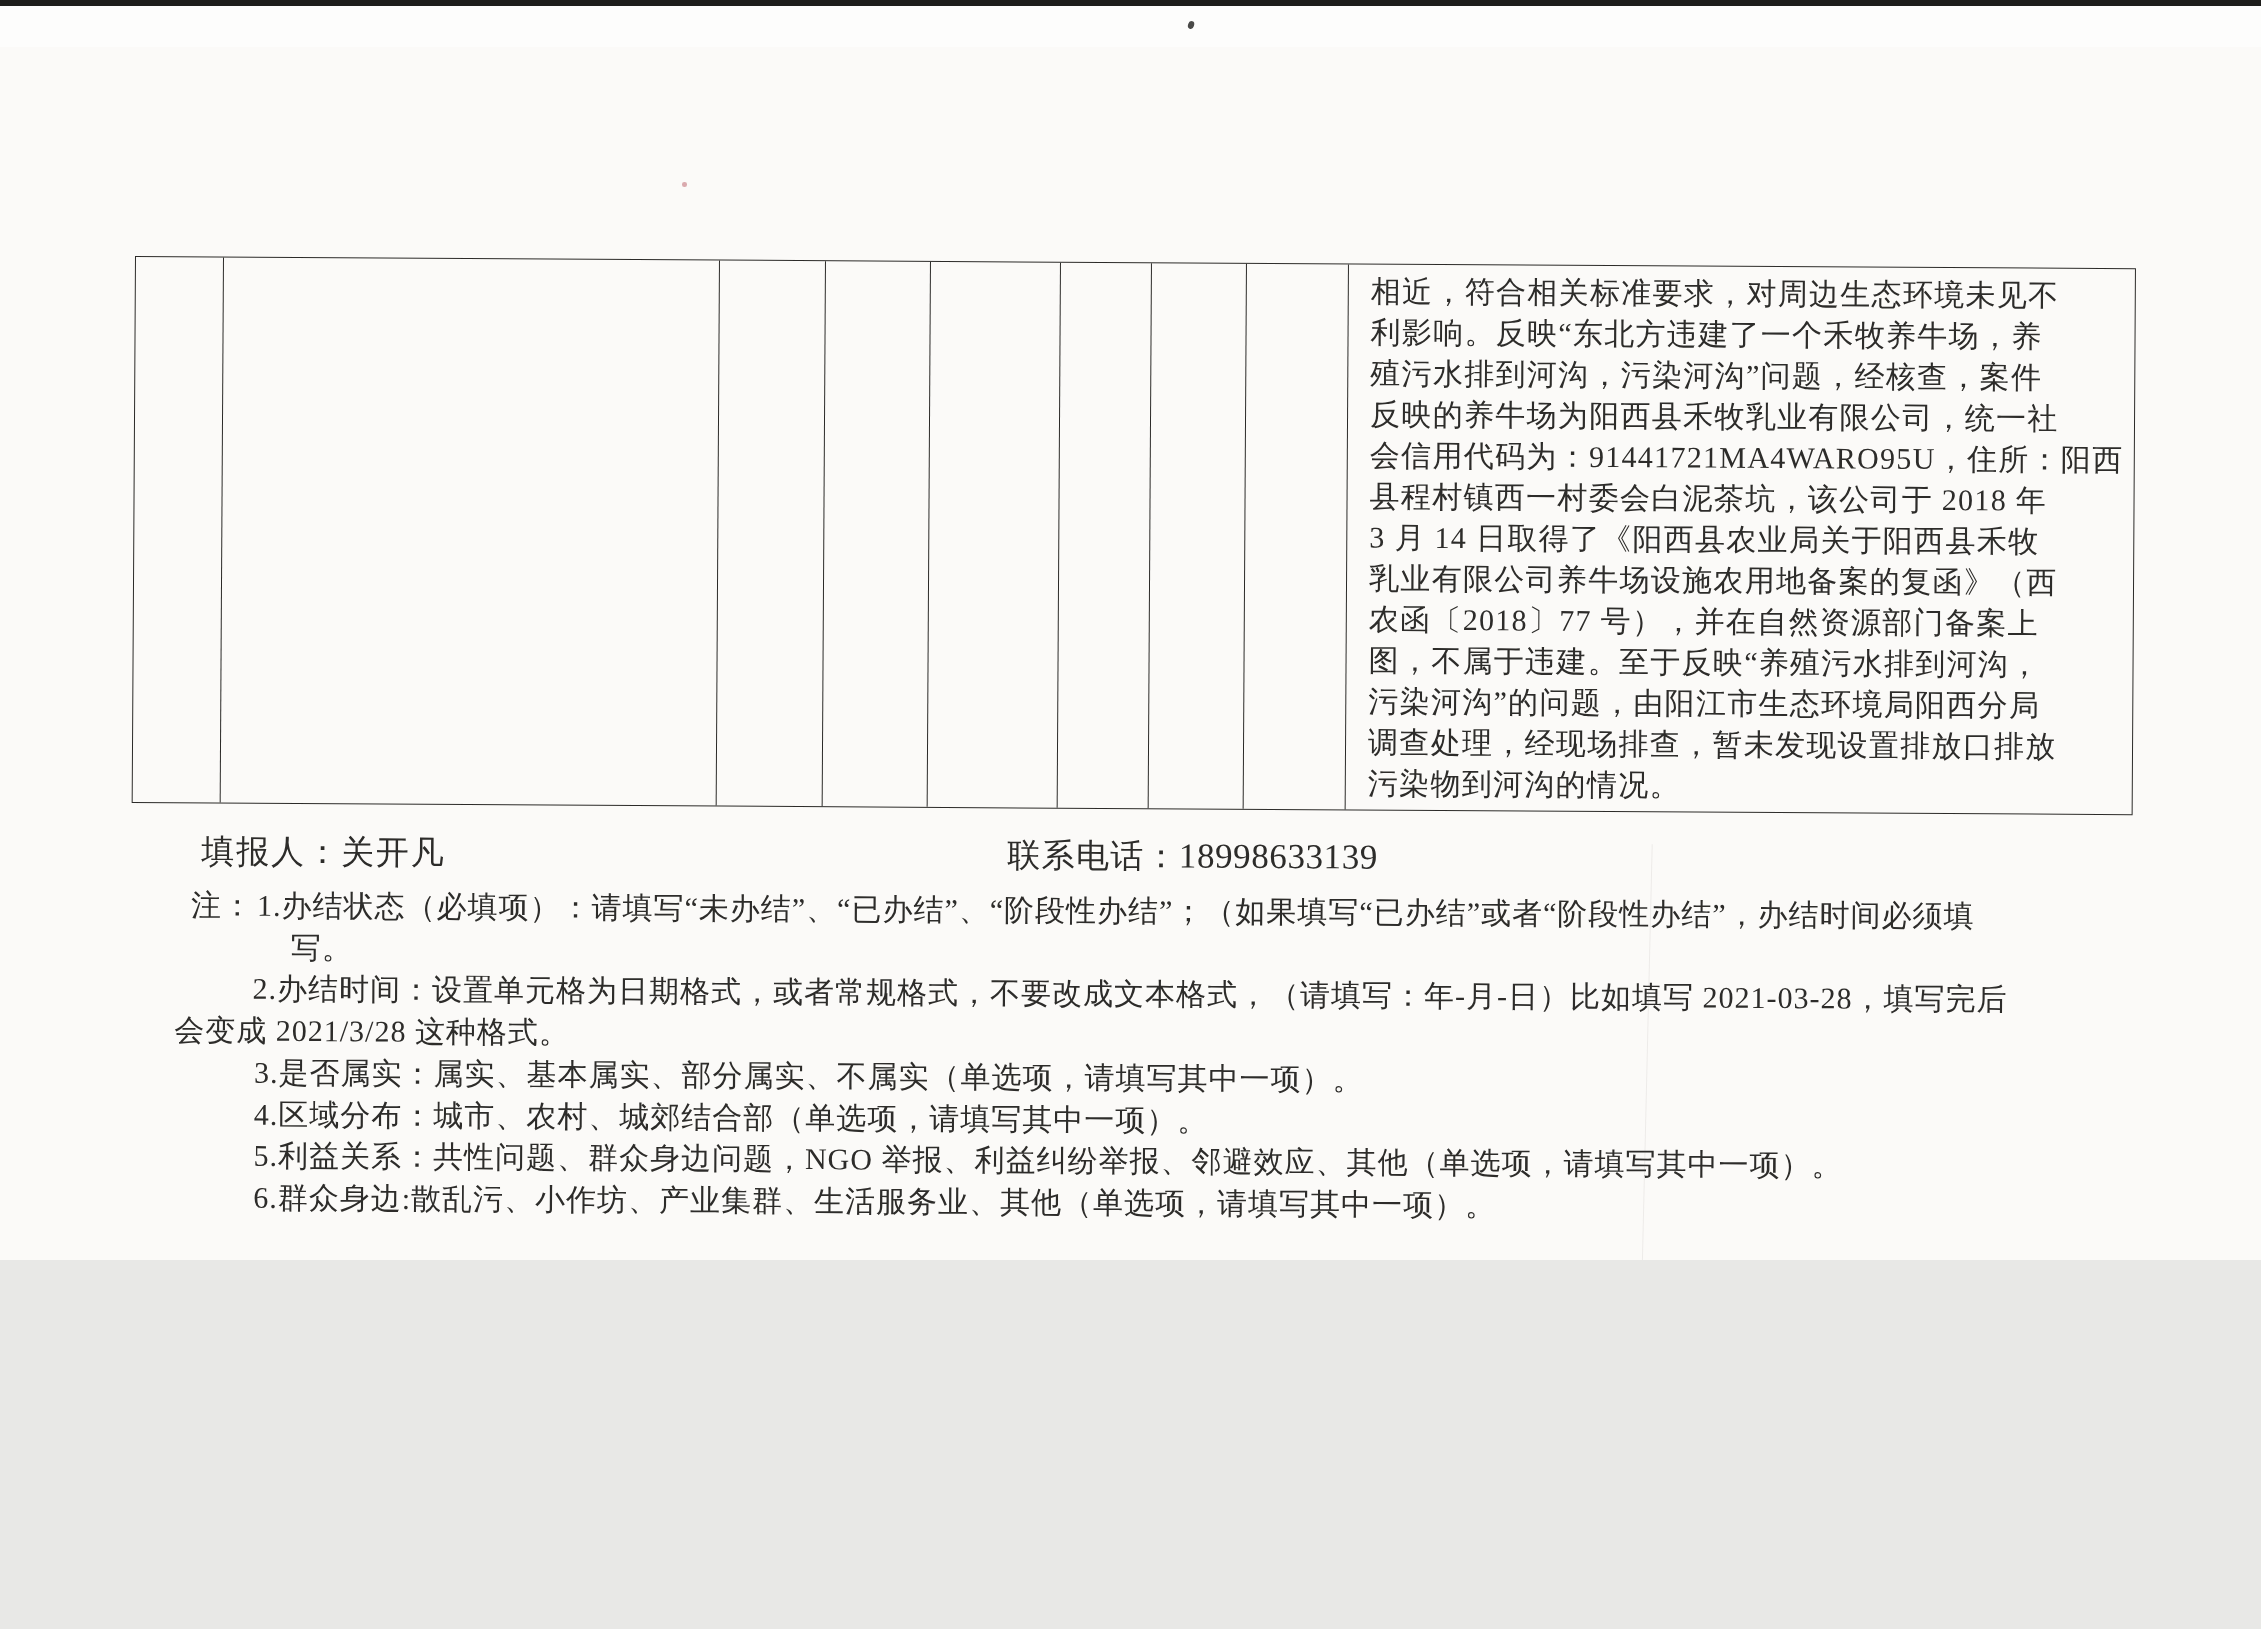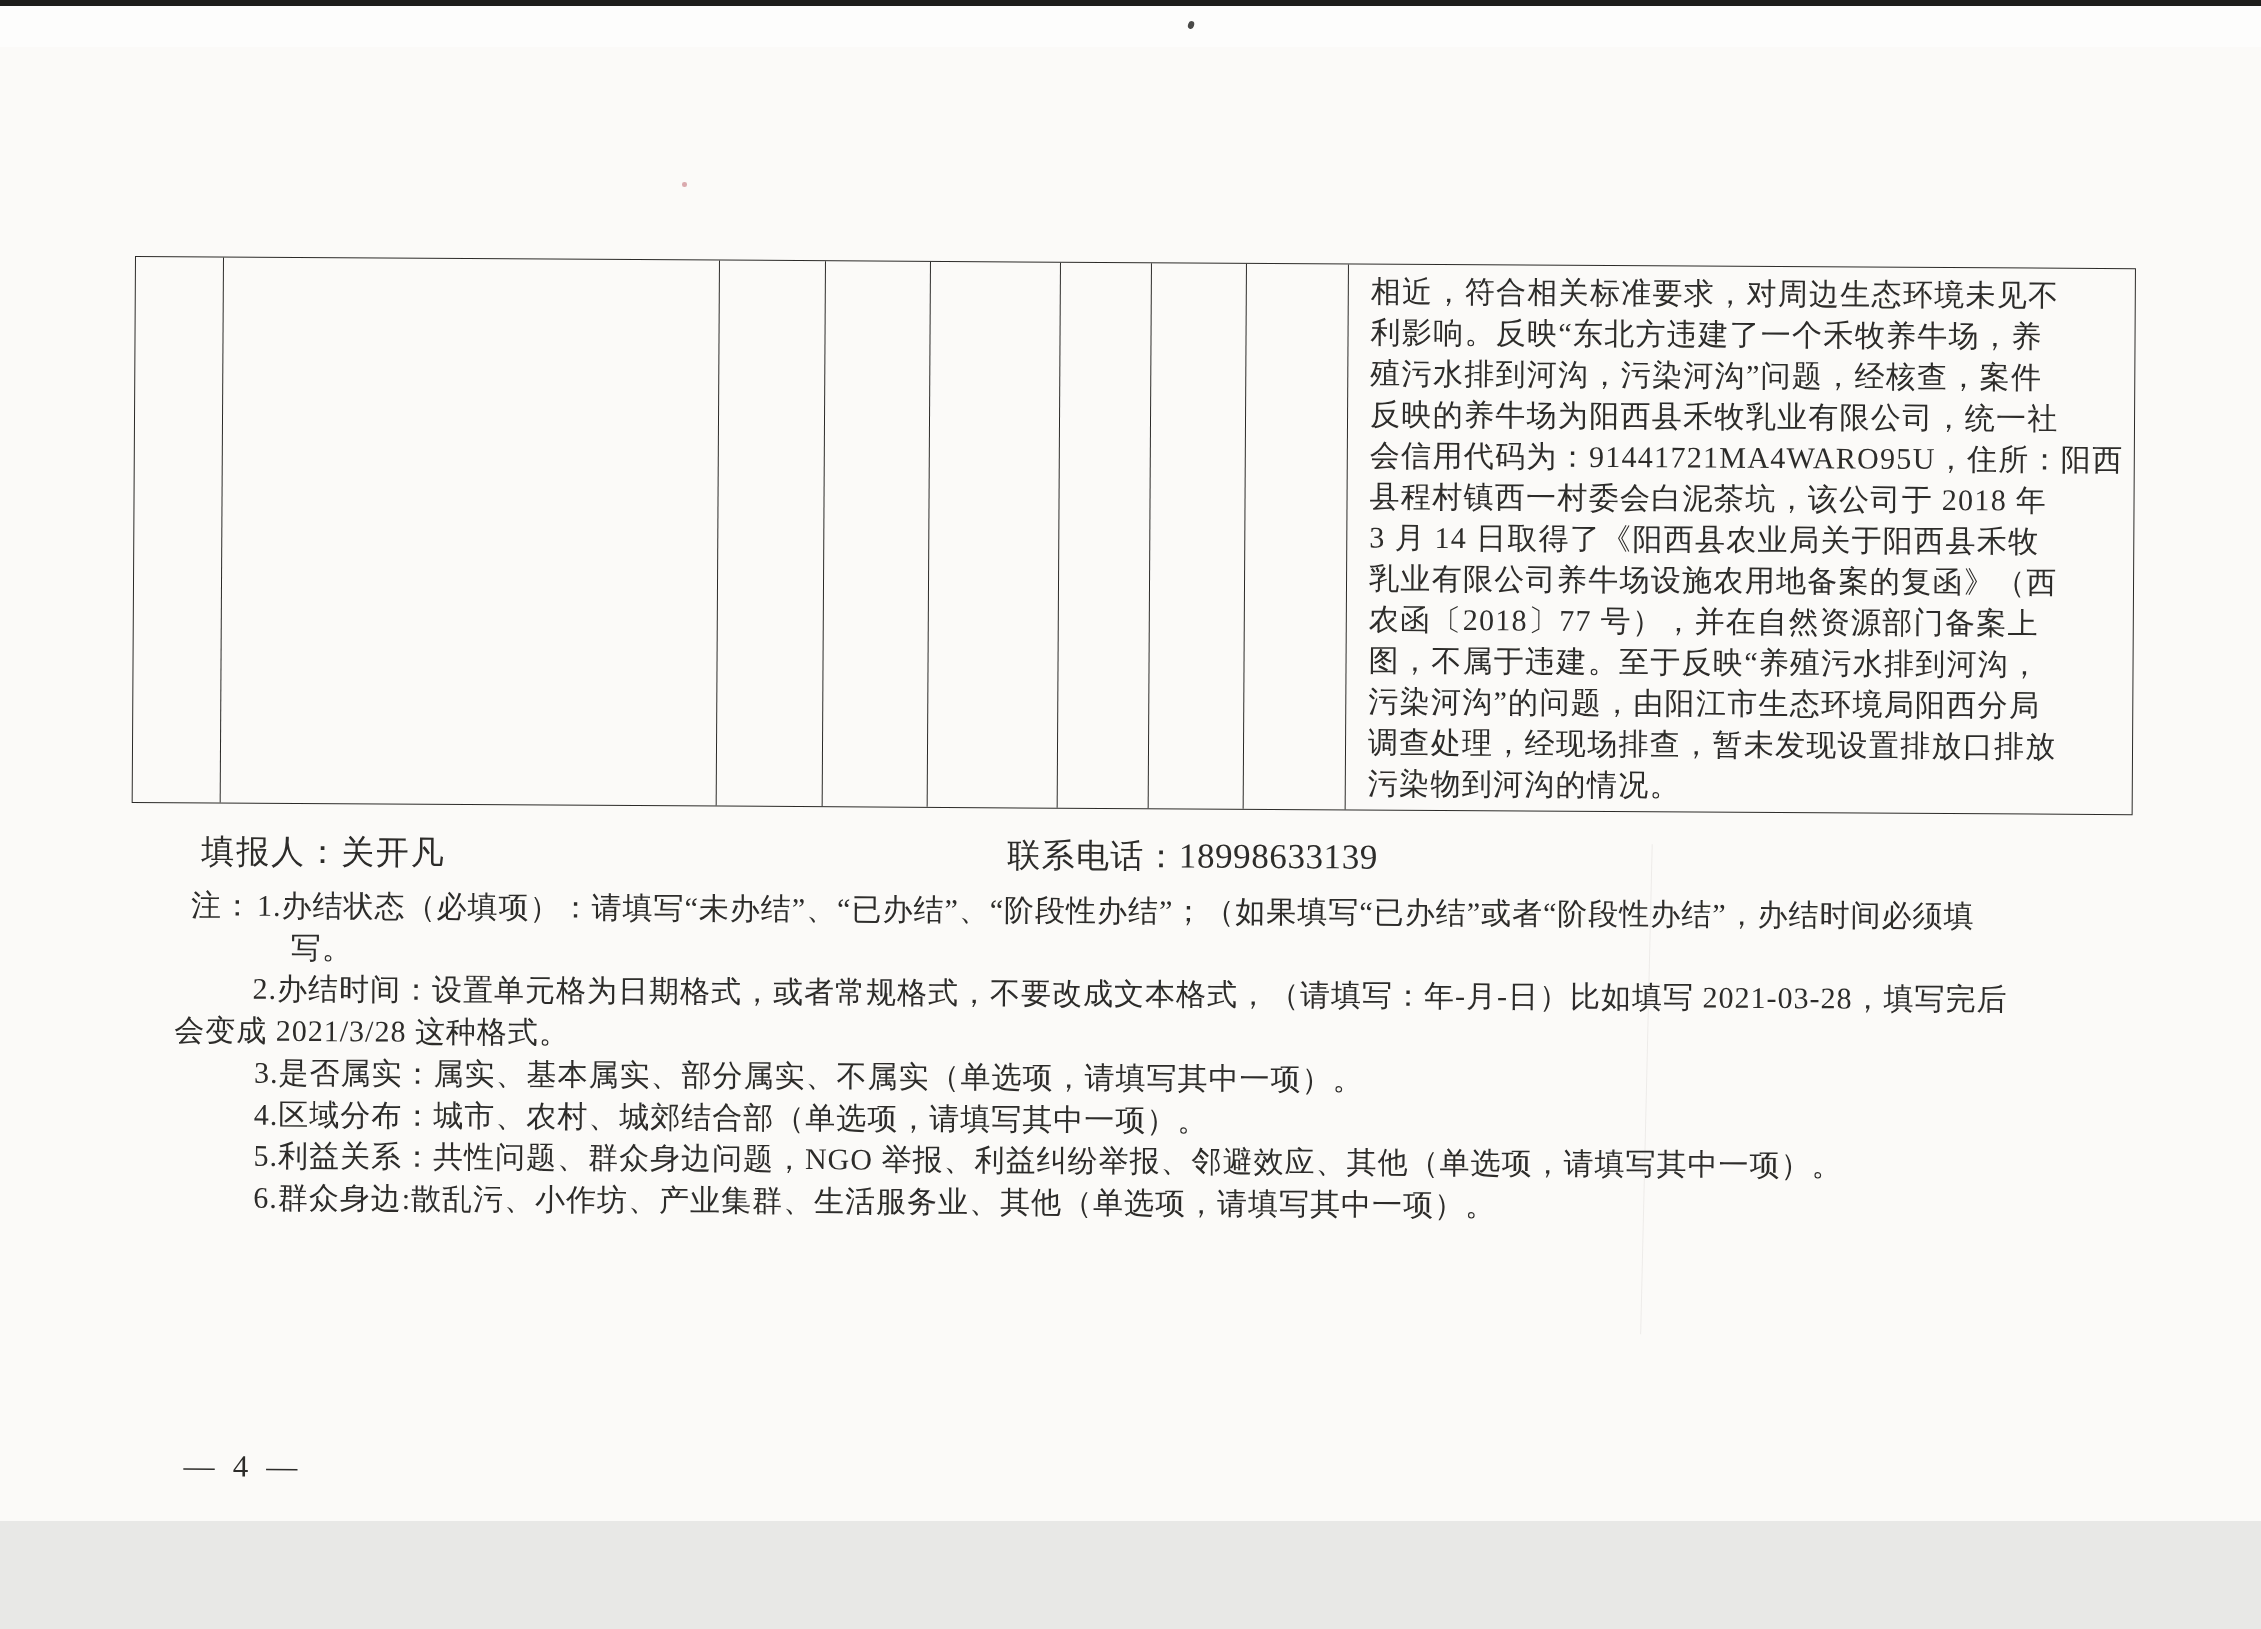--- a/index.html
+++ b/index.html
@@ -1,17 +1,17 @@
 <!DOCTYPE html>
 <html style="font-size:10.3px"><head>
 <meta charset="utf-8">
 <style>
   html,body { margin:0; padding:0; background:#e8e8e6; }
   .page {
-    position:relative; width:2261px; height:1521px; overflow:hidden;
+    position:relative; width:2261px; height:1260px; overflow:hidden;
     background:#fbfaf8;
     font-family:"Liberation Serif","DejaVu Serif",serif;
     color:#2d2c2a;
   }
   .top-edge { position:absolute; top:0; left:0; width:2261px; height:5.8px; background:#1d1d1b; }
   .top-glow { position:absolute; top:5.8px; left:0; width:2261px; height:41px; background:#fdfdfc; }
   .content { position:absolute; left:0; top:0; width:2261px; height:1630px;
              transform:rotate(0.35deg); transform-origin:135px 256px; }
 
   .report-table {

